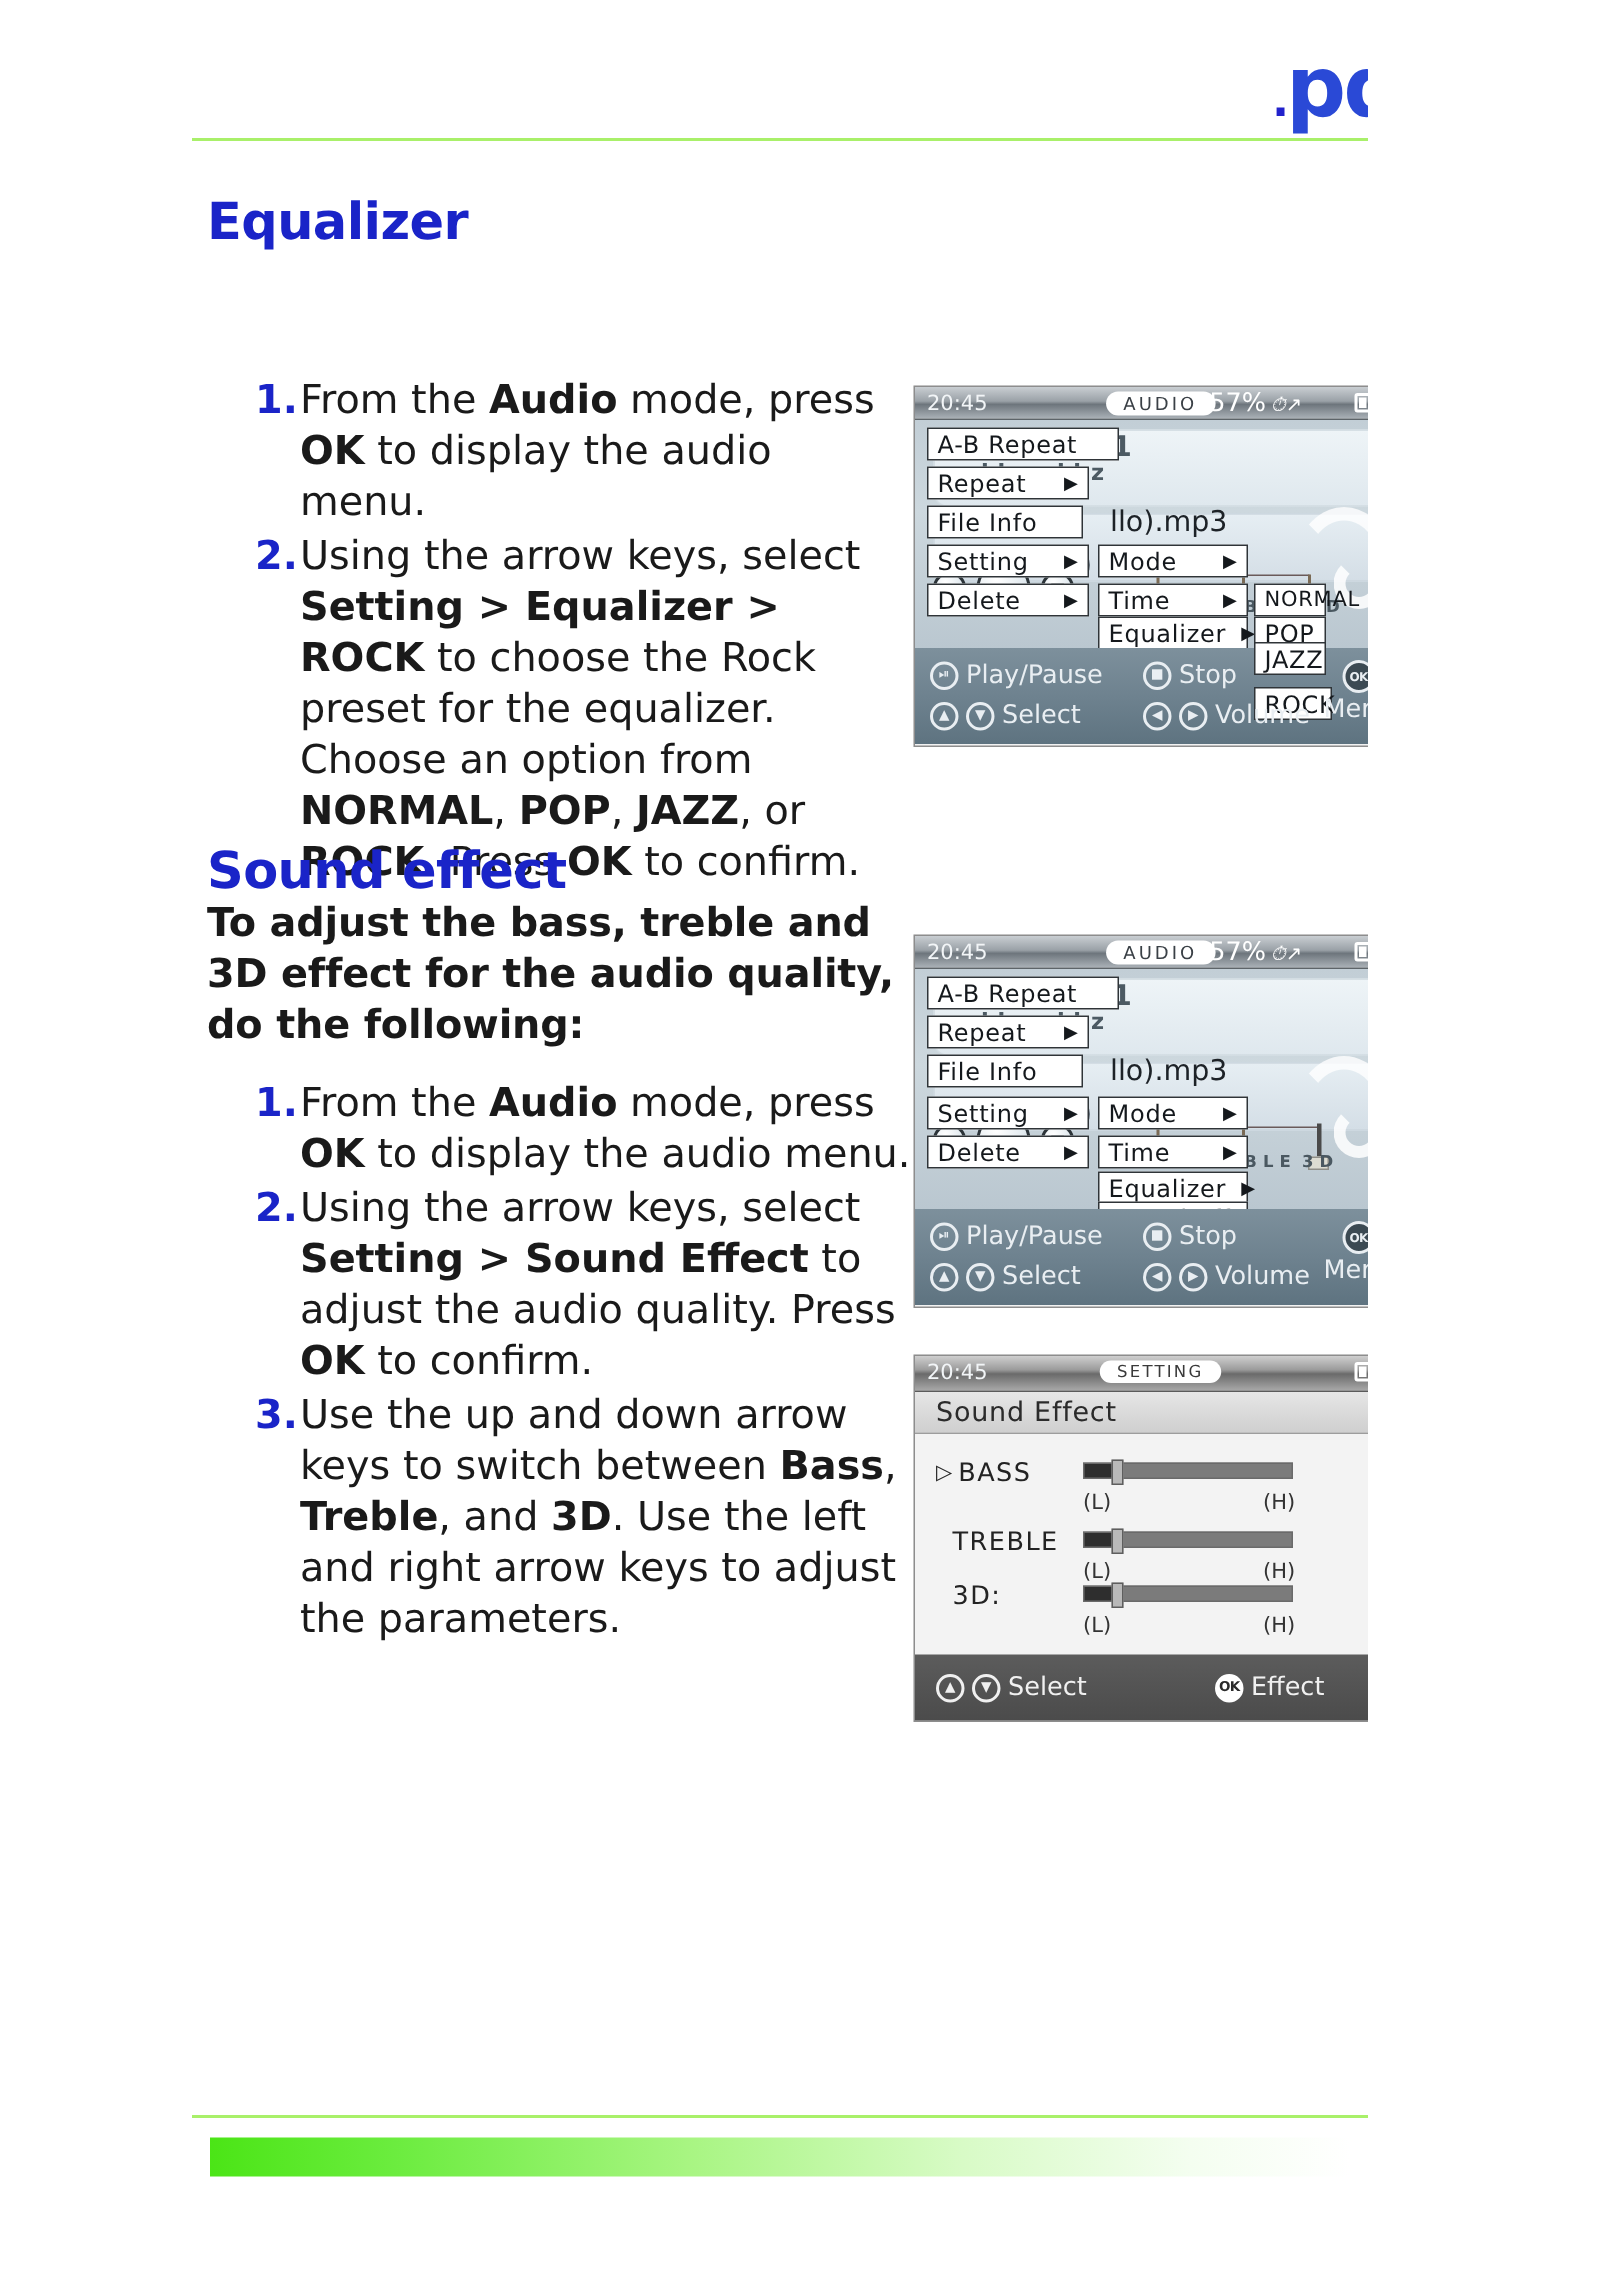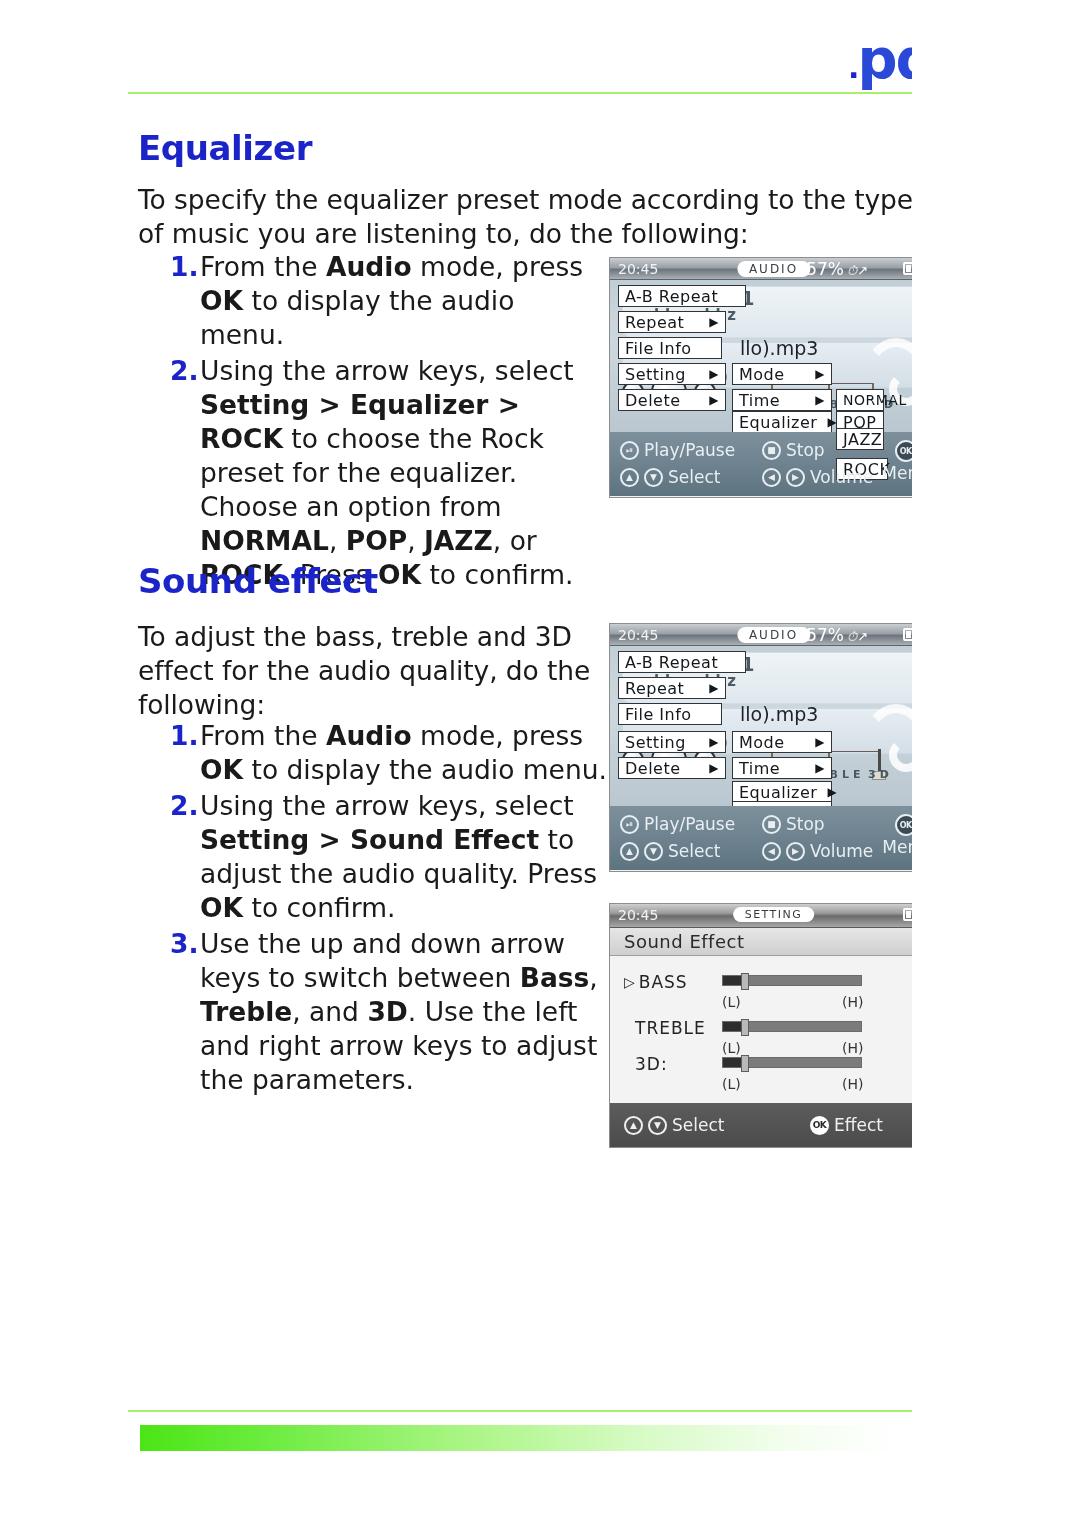--- a/index.html
+++ b/index.html
@@ -92,21 +92,21 @@
   #title-soundeffect { left: 138px; top: 561px; }
 
   .body-text {
     position: absolute;
     font-size: 26.5px;
     line-height: 34px;
     color: #1a1a1a;
     letter-spacing: -0.1px;
   }
   #intro-eq { left: 138px; top: 183px; width: 800px; }
-  #intro-se { left: 138px; top: 620px; width: 470px; }
+  #intro-se { left: 138px; top: 599px; width: 470px; font-weight: bold; }
 
   ol.steps {
     position: absolute;
     margin: 0;
     padding: 0;
     list-style: none;
   }
   #steps-eq { left: 170px; top: 250px; width: 425px; }
   #steps-se { left: 170px; top: 719px; width: 445px; }
 
@@ -370,21 +370,20 @@
   </div>
 
   <div class="hrule-top"></div>
   <div class="vrule-right"></div>
   <div class="green-tab"></div>
   <div class="hrule-bottom"></div>
   <div class="footer-bar"></div>
   <div class="page-num">21</div>
 
   <div class="h-title" id="title-equalizer">Equalizer</div>
-  <div class="body-text" id="intro-eq">To specify the equalizer preset mode according to the type of music you are listening to, do the following:</div>
 
   <ol class="steps" id="steps-eq">
     <li>
       <span class="num">1.</span>
       <span class="txt">From the <span class="b">Audio</span> mode, press <span class="b">OK</span> to display the audio menu.</span>
     </li>
     <li>
       <span class="num">2.</span>
       <span class="txt">Using the arrow keys, select <span class="b">Setting &gt; Equalizer &gt; ROCK</span> to choose the Rock preset for the equalizer. Choose an option from <span class="b">NORMAL</span>, <span class="b">POP</span>, <span class="b">JAZZ</span>, or <span class="b">ROCK</span>. Press <span class="b">OK</span> to confirm.</span>
     </li>

